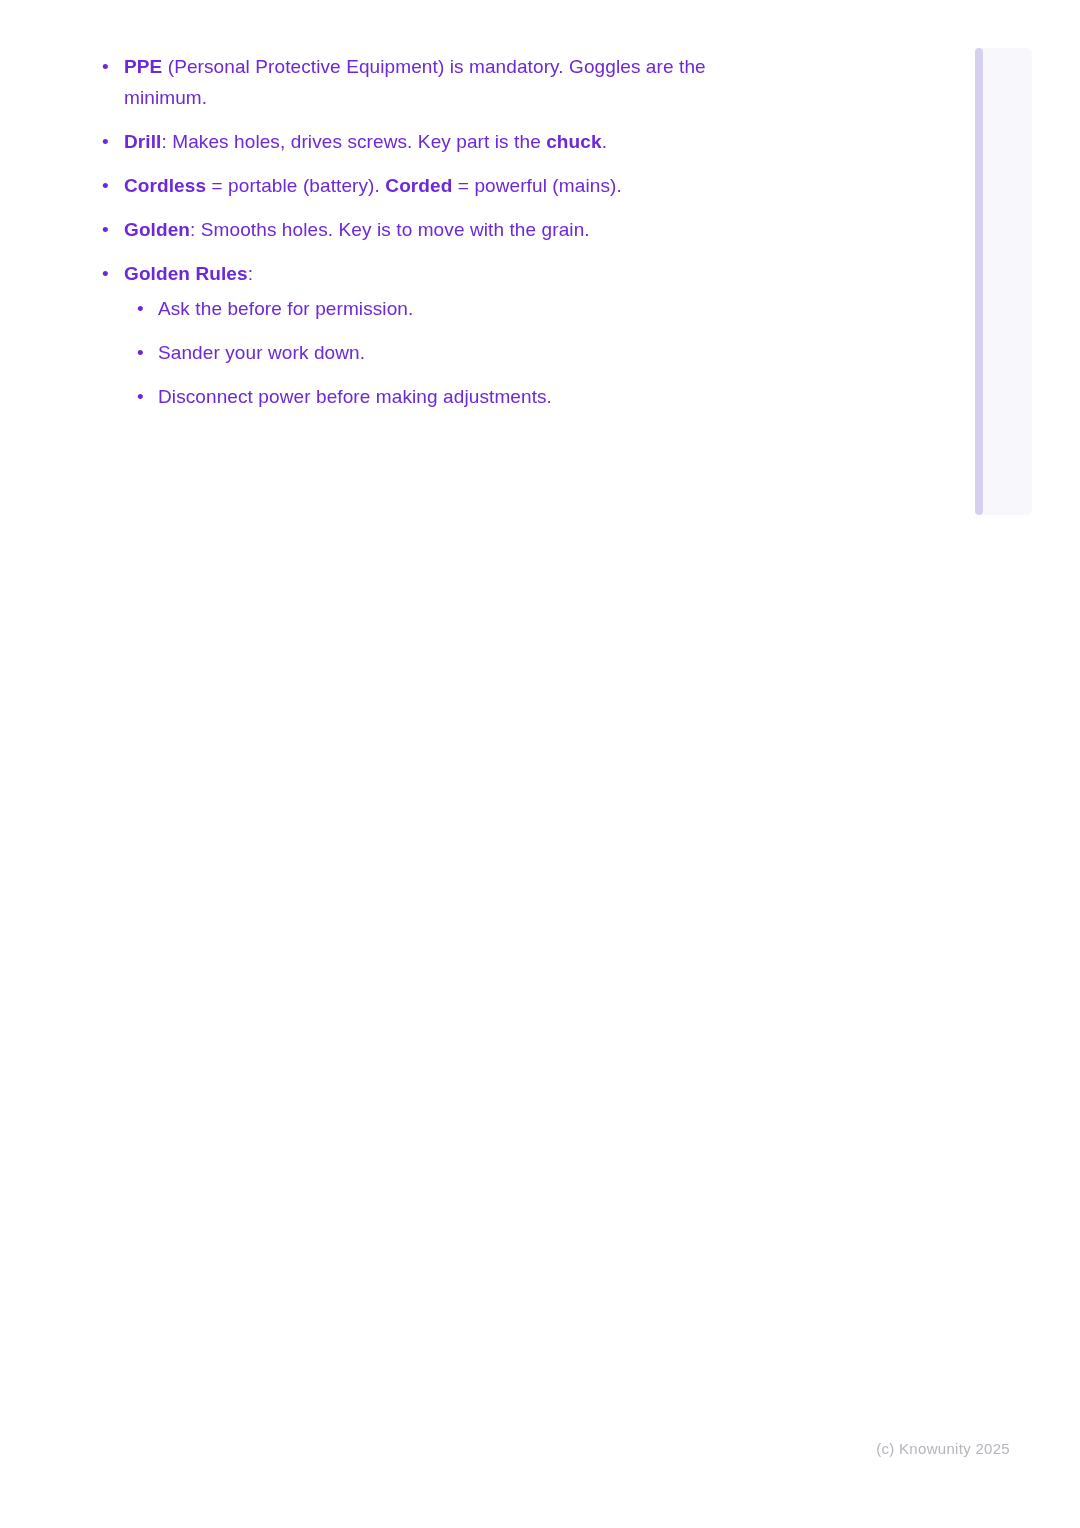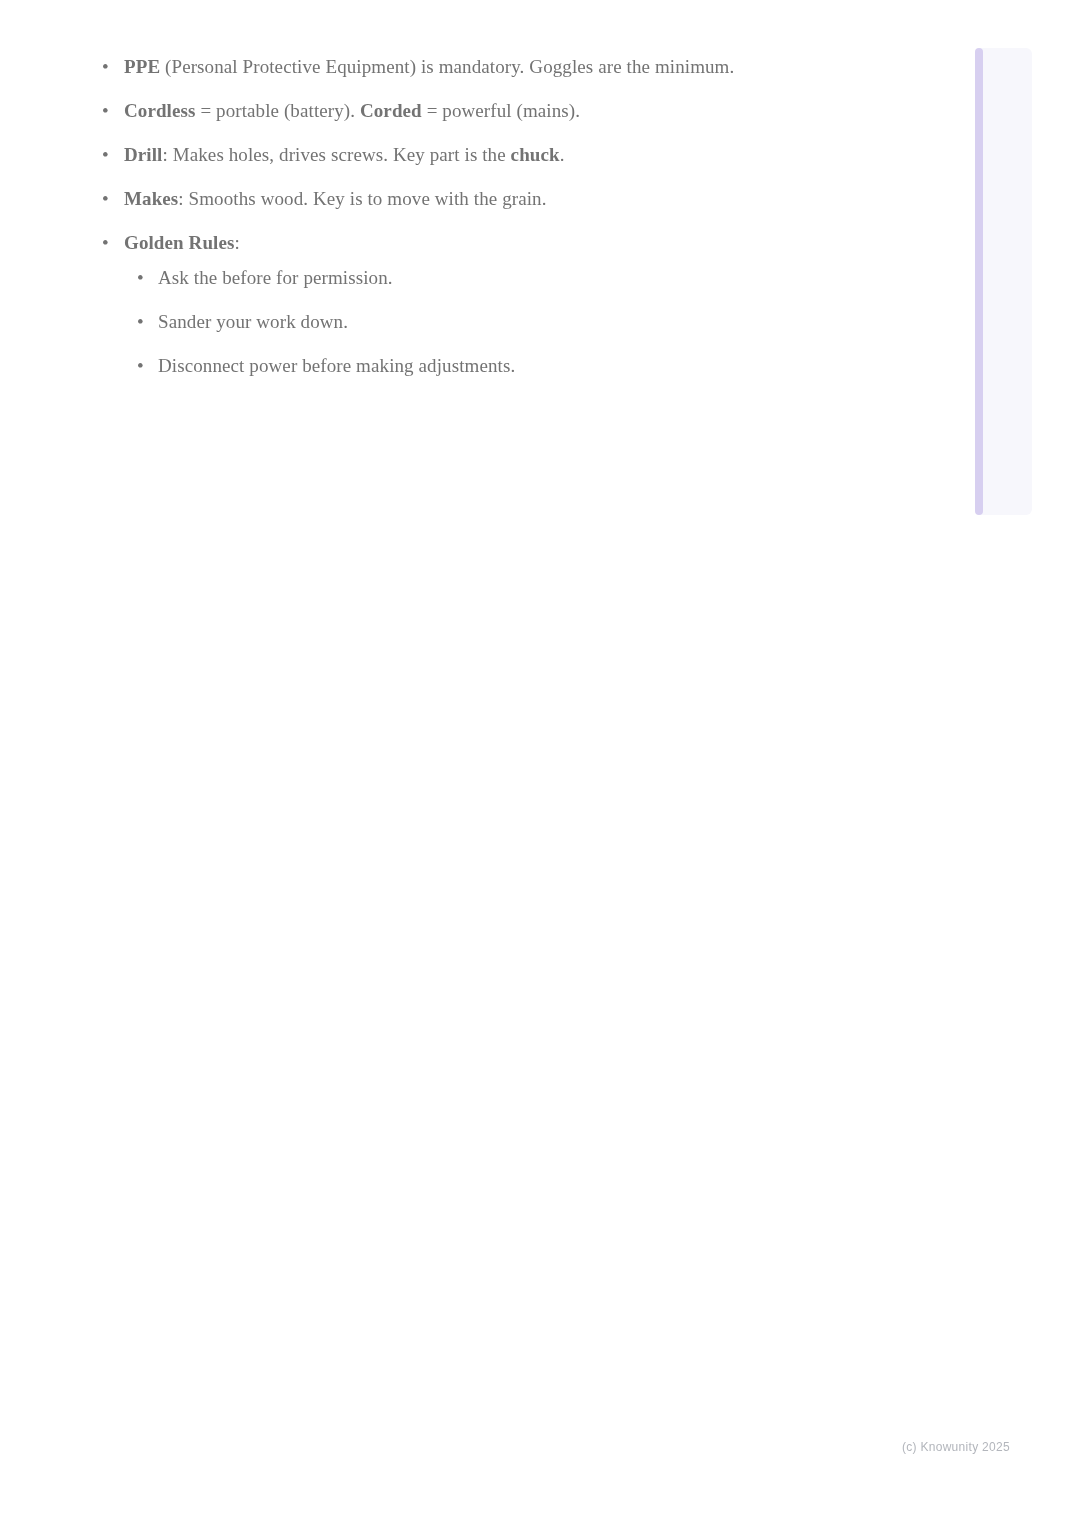--- a/index.html
+++ b/index.html
@@ -81,34 +81,34 @@
     width: 8px;
     height: 100%;
     border-radius: 4px;
   }
 
   
   .footer {
     position: absolute;
     top: 1440px;
     right: 70px;
-    font-size: 12px;
+    font-size: 15px;
     letter-spacing: 0.3px;
   }
 </style>
 </head>
 <body style="background: rgb(255, 255, 255);">
 
 <div class="page">
 
-  <ul class="notes-list" style="color: #737373; font-family: Liberation Serif, serif;">
+  <ul class="notes-list" style="color: #6d28d9;">
       <li class="note-item"><span class="bold">PPE</span><span class=""> (Personal Protective Equipment) is mandatory. Goggles are the minimum.</span></li>
+      <li class="note-item"><span class="bold">Drill</span><span class="">: Makes holes, drives screws. Key part is the </span><span class="bold">chuck</span><span class="">.</span></li>
       <li class="note-item"><span class="bold">Cordless</span><span class=""> = portable (battery). </span><span class="bold">Corded</span><span class=""> = powerful (mains).</span></li>
-      <li class="note-item"><span class="bold">Drill</span><span class="">: Makes holes, drives screws. Key part is the </span><span class="bold">chuck</span><span class="">.</span></li>
-      <li class="note-item"><span class="bold">Makes</span><span class="">: Smooths wood. Key is to move with the grain.</span></li>
+      <li class="note-item"><span class="bold">Golden</span><span class="">: Smooths holes. Key is to move with the grain.</span></li>
       <li class="note-item"><span class="bold">Golden Rules</span><span class="">:</span><ul class="sub-list">
           <li class="sub-item"><span>Ask the before for permission.</span></li>
           <li class="sub-item"><span>Sander your work down.</span></li>
           <li class="sub-item"><span>Disconnect power before making adjustments.</span></li>
         </ul></li>
     </ul>
 
   <div class="scroll-strip" style="background: rgb(247, 247, 252);">
     <div class="scroll-thumb" style="background: rgb(215, 207, 240);"></div>
   </div>

